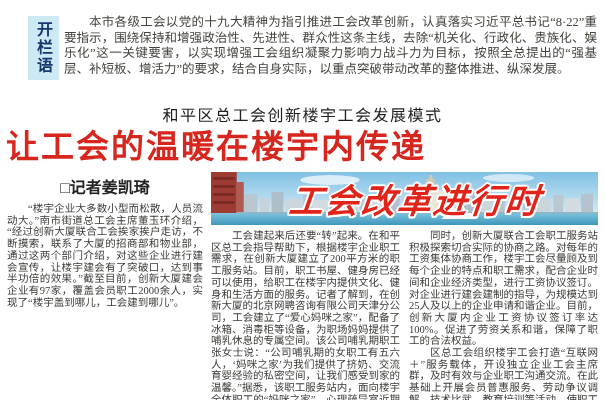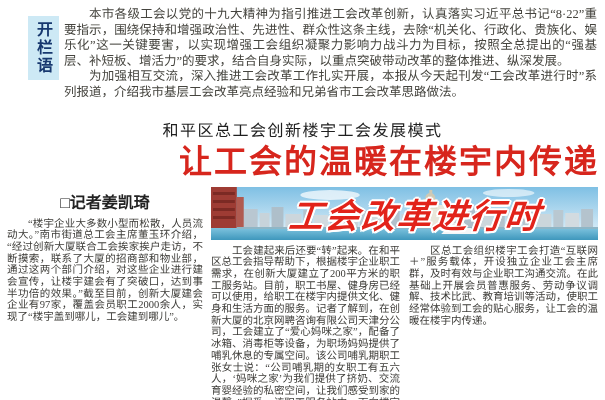--- a/index.html
+++ b/index.html
@@ -17,31 +17,31 @@
     position: absolute; left: 22px; top: 11px;
     width: 31px; height: 64px;
     background: #cde9f5; color: #17386f;
     writing-mode: vertical-rl; text-orientation: upright;
     font-family: "Liberation Sans", sans-serif;
     font-weight: bold; font-size: 16px; line-height: 31px; letter-spacing: 2px;
     text-align: center;
   }
   .intro-text p {
     font-size: 12.5px; line-height: 15.6px;
-    color: #45443e; text-align: justify; text-indent: 2em;
+    color: #45443e; text-align: justify; text-indent: 2em; margin-top: 8px;
   }
 
   
   .kicker {
-    margin-top: 16px; text-align: center;
+    margin-top: 3px; text-align: center;
     font-family: "Liberation Sans", sans-serif;
     font-size: 16px; letter-spacing: 1.5px; color: #1f1f1f;
   }
   .headline {
-    text-align: right; margin-top: 1px;
+    text-align: left; margin-top: 1px;
     font-family: "Liberation Sans", sans-serif;
     font-weight: bold; font-size: 33px; line-height: 40px;
     letter-spacing: 2px; color: #d7261d;
   }
 
   
   .columns { display: flex; gap: 8px; margin-top: 5px; padding: 0 1px; }
   .col-left { width: 196px; flex: none; }
   .right-wrap { flex: 1; min-width: 0; }
 
@@ -82,21 +82,20 @@
 <body>
 
 <div class="page">
 
   <div class="intro-row">
     <div class="opener-label">
       <span>开栏语</span>
     </div>
     <div class="intro-text">
       <p>本市各级工会以党的十九大精神为指引推进工会改革创新，认真落实习近平总书记“8·22”重要指示，围绕保持和增强政治性、先进性、群众性这条主线，去除“机关化、行政化、贵族化、娱乐化”这一关键要害，以实现增强工会组织凝聚力影响力战斗力为目标，按照全总提出的“强基层、补短板、增活力”的要求，结合自身实际，以重点突破带动改革的整体推进、纵深发展。</p>
-      <p>为加强相互交流，深入推进工会改革工作扎实开展，本报从今天起刊发“工会改革进行时”系列报道，介绍我市基层工会改革亮点经验和兄弟省市工会改革思路做法。</p>
     </div>
   </div>
 
   <div class="kicker">和平区总工会创新楼宇工会发展模式</div>
   <h1 class="headline">让工会的温暖在楼宇内传递</h1>
 
   <div class="columns">
 
     <div class="col-left">
       <div class="byline">□记者姜凯琦</div>
@@ -159,19 +158,20 @@
           <rect x="242" y="36" width="14" height="5" fill="#e8ecee"></rect>
         </svg>
         <div class="banner-title">工会改革进行时</div>
       </div>
 
       <div class="text-cols">
         <div class="tc">
           <p class="body-p">工会建起来后还要“转”起来。在和平区总工会指导帮助下，根据楼宇企业职工需求，在创新大厦建立了200平方米的职工服务站。目前，职工书屋、健身房已经可以使用，给职工在楼宇内提供文化、健身和生活方面的服务。记者了解到，在创新大厦的北京网聘咨询有限公司天津分公司，工会建立了“爱心妈咪之家”，配备了冰箱、消毒柜等设备，为职场妈妈提供了哺乳休息的专属空间。该公司哺乳期职工张女士说：“公司哺乳期的女职工有五六人，‘妈咪之家’为我们提供了挤奶、交流育婴经验的私密空间，让我们感受到家的温馨。”据悉，该职工服务站内，面向楼宇全体职工的“妈咪之家”、心理疏导室近期正在装修，建成后将更有针对性地为职工提供服务。</p>
         </div>
         <div class="tc">
+          <p class="body-p">同时，创新大厦联合工会职工服务站积极探索切合实际的协商之路。对每年的工资集体协商工作，楼宇工会尽量顾及到每个企业的特点和职工需求，配合企业时间和企业经济类型，进行工资协议签订。对企业进行建会建制的指导，为规模达到25人及以上的企业申请和谐企业。目前，创新大厦内企业工资协议签订率达100%。促进了劳资关系和谐，保障了职工的合法权益。</p>
           <p class="body-p">区总工会组织楼宇工会打造“互联网＋”服务载体，开设独立企业工会主席群，及时有效与企业职工沟通交流。在此基础上开展会员普惠服务、劳动争议调解、技术比武、教育培训等活动，使职工经常体验到工会的贴心服务，让工会的温暖在楼宇内传递。</p>
         </div>
       </div>
 
     </div>
   </div>
 </div>
 
 </body></html>

